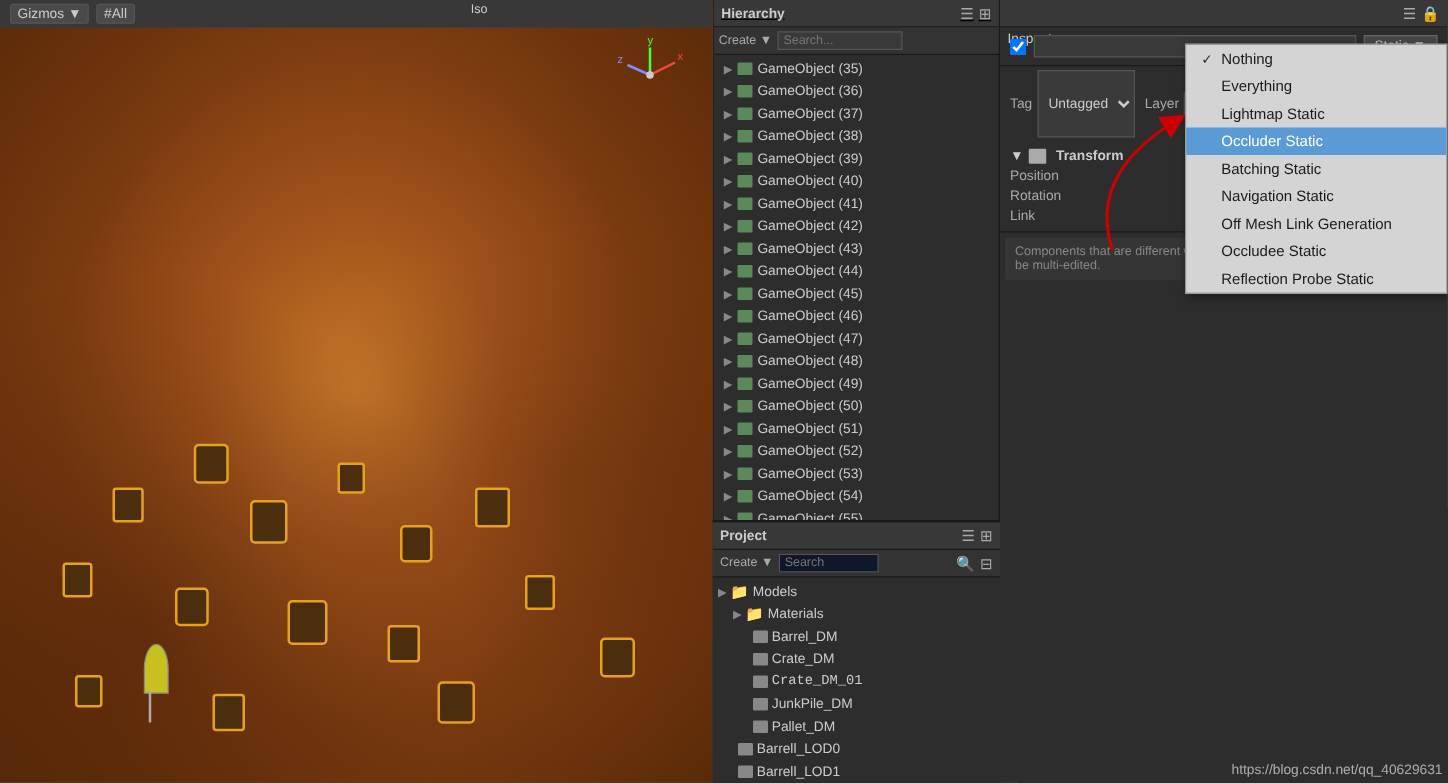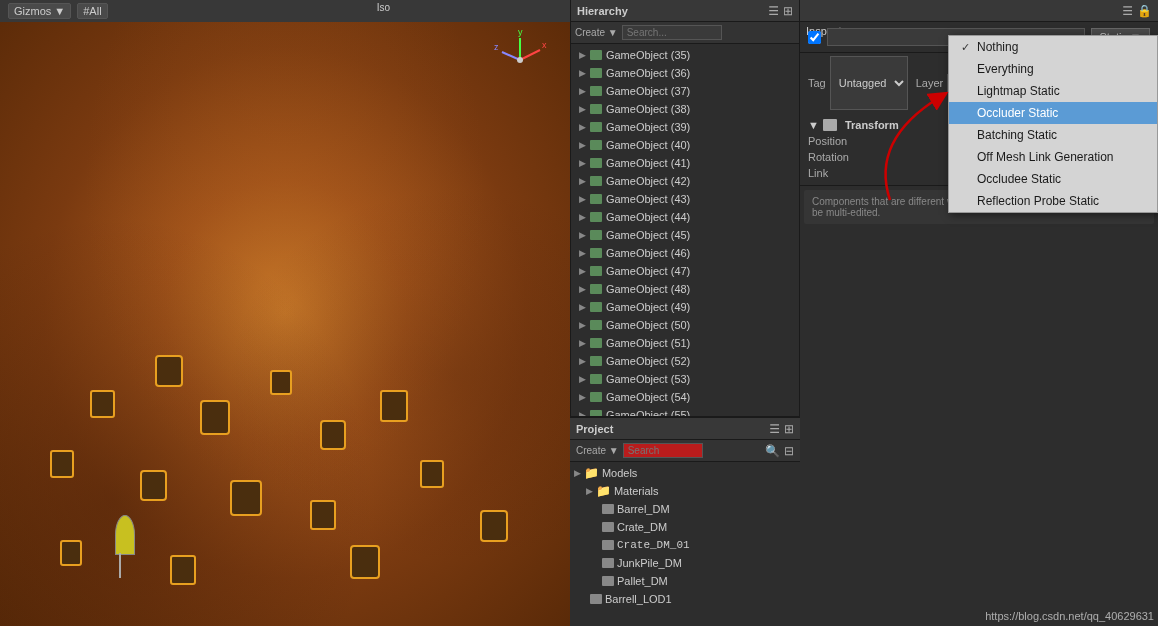--- a/index.html
+++ b/index.html
@@ -95,20 +95,21 @@
     }
 
     .hierarchy-toolbar {
       height: 22px;
       background: #383838;
       display: flex;
       align-items: center;
       padding: 0 6px;
       gap: 4px;
       border-bottom: 1px solid #1a1a1a;
+      text-decoration: underline;
     }
 
     .hierarchy-items {
       flex: 1;
       overflow-y: auto;
       padding: 2px 0;
     }
 
     .hierarchy-item {
       display: flex;
@@ -372,20 +373,21 @@
   <div style="padding:6px 8px;font-size:10px;color:#888;background:#353535;margin:4px;border-radius:2px;">
     Components that are different will<br>be multi-edited.
   </div>
 
   <div class="dropdown-menu" id="static-dropdown">
   <div class="dropdown-item"><span class="check-icon">✓</span>Nothing</div>
       <div class="dropdown-item"><span class="check-icon"></span>Everything</div>
       <div class="dropdown-item"><span class="check-icon"></span>Lightmap Static</div>
       <div class="dropdown-item selected"><span class="check-icon"></span>Occluder Static</div>
       <div class="dropdown-item"><span class="check-icon"></span>Batching Static</div>
+      <div class="dropdown-item"><span class="check-icon"></span>Navigation Static</div>
       <div class="dropdown-item"><span class="check-icon"></span>Off Mesh Link Generation</div>
       <div class="dropdown-item"><span class="check-icon"></span>Occludee Static</div>
       <div class="dropdown-item"><span class="check-icon"></span>Reflection Probe Static</div>
     </div>
 </div>
 
 <div style="position:fixed;top:0;left:0;width:1158px;height:626px;pointer-events:none;z-index:999;">
   <svg width="1158" height="626" style="position:absolute;top:0;left:0;">
 
     <defs>
@@ -400,21 +402,21 @@
 <div style="position:fixed;bottom:4px;right:4px;color:rgba(255,255,255,0.6);font-size:11px;z-index:50;pointer-events:none;text-align:center;">https://blog.csdn.net/qq_40629631</div>
 
 <div style="position:fixed;bottom:0;left:570px;width:230px;height:210px;background:#2d2d2d;border-top:2px solid #1a1a1a;display:flex;flex-direction:column;">
   <div style="height:22px;background:#383838;display:flex;align-items:center;padding:0 6px;gap:4px;border-bottom:1px solid #1a1a1a;">
     <span style="color:#ccc;font-size:11px;font-weight:bold;text-align:center;">Project</span>
     <span style="margin-left:auto;color:#aaa;cursor:pointer;font-size:12px;">☰</span>
     <span style="color:#aaa;cursor:pointer;font-size:12px;">⊞</span>
   </div>
   <div style="height:22px;background:#333;display:flex;align-items:center;padding:0 6px;gap:4px;border-bottom:1px solid #1a1a1a;">
     <span style="color:#aaa;font-size:10px;cursor:pointer;">Create ▼</span>
-    <input type="text" style="background: #b91c1c; border: 1px solid rgb(85, 85, 85); color: rgb(204, 204, 204); padding: 1px 4px; font-size: 10px; width: 80px;" placeholder="Search">
+    <input type="text" style="background: #0f172a; border: 1px solid rgb(85, 85, 85); color: rgb(204, 204, 204); padding: 1px 4px; font-size: 10px; width: 80px;" placeholder="Search">
     <span style="margin-left:auto;color:#aaa;cursor:pointer;">🔍</span>
     <span style="color:#aaa;cursor:pointer;">⊟</span>
   </div>
   <div style="flex:1;overflow-y:auto;padding:2px 0;" id="project-list">
   <div class="project-item">
         <span style="padding-left:0px;display:flex;align-items:center;gap:3px;"><span style="color:#888;font-size:9px;">▶</span><span style="color:#d4a830;font-size:12px;">📁</span>Models</span>
       </div>
       <div class="project-item">
         <span style="padding-left:12px;display:flex;align-items:center;gap:3px;"><span style="color:#888;font-size:9px;">▶</span><span style="color:#d4a830;font-size:12px;">📁</span>Materials</span>
       </div>
@@ -427,16 +429,19 @@
       <div class="project-item">
         <span style="padding-left:28px;display:flex;align-items:center;gap:3px;font-family:Liberation Mono, monospace;"><span style="width:12px;height:10px;background:#888;display:inline-block;border-radius:1px;flex-shrink:0;"></span>Crate_DM_01</span>
       </div>
       <div class="project-item">
         <span style="padding-left:28px;display:flex;align-items:center;gap:3px;"><span style="width:12px;height:10px;background:#888;display:inline-block;border-radius:1px;flex-shrink:0;"></span>JunkPile_DM</span>
       </div>
       <div class="project-item">
         <span style="padding-left:28px;display:flex;align-items:center;gap:3px;"><span style="width:12px;height:10px;background:#888;display:inline-block;border-radius:1px;flex-shrink:0;"></span>Pallet_DM</span>
       </div>
       <div class="project-item">
+        <span style="padding-left:16px;display:flex;align-items:center;gap:3px;"><span style="width:12px;height:10px;background:#888;display:inline-block;border-radius:1px;flex-shrink:0;"></span>Barrell_LOD0</span>
+      </div>
+      <div class="project-item">
         <span style="padding-left:16px;display:flex;align-items:center;gap:3px;"><span style="width:12px;height:10px;background:#888;display:inline-block;border-radius:1px;flex-shrink:0;"></span>Barrell_LOD1</span>
       </div>
     </div>
 </div>
 
 </body></html>

